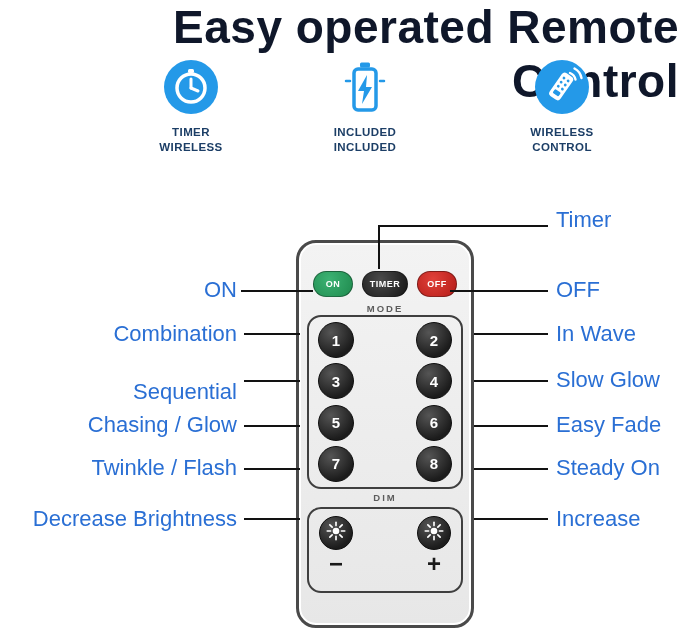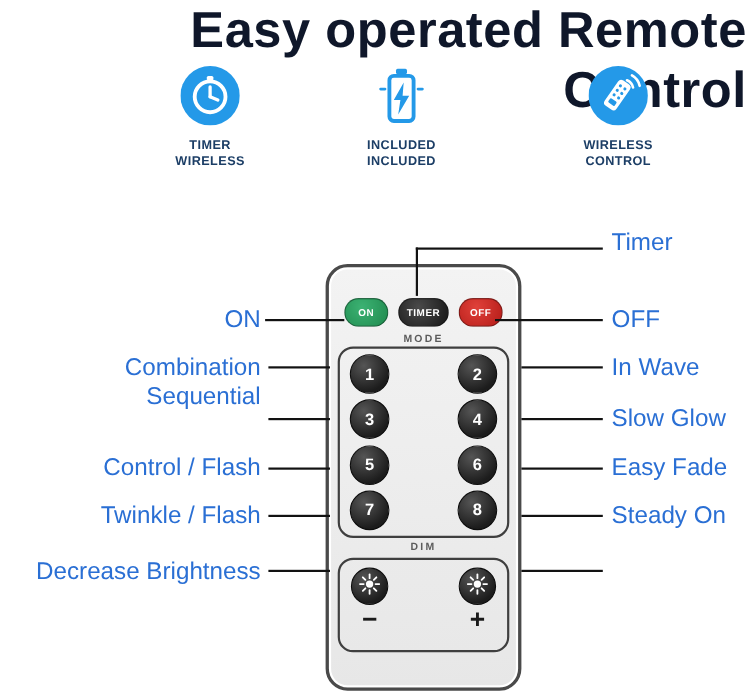--- a/index.html
+++ b/index.html
@@ -294,31 +294,32 @@
       <div class="dim-sign-row">
         <div class="dim-sign">−</div>
         <div class="dim-sign">+</div>
       </div>
     </div>
 
   </div>
 
   <div class="callout callout-left" style="top:278px;">ON</div>
   <div class="callout callout-left" style="top:322px;text-align:center;">Combination</div>
-  <div class="callout callout-left" style="top:348px;">Sequential</div>
-  <div class="callout callout-left" style="top:413px;">Control / Flash</div>
+  <div class="callout callout-left" style="top:380px;">Sequential</div>
+  <div class="callout callout-left" style="top:413px;">Chasing / Glow</div>
   <div class="callout callout-left" style="top:456px;">Twinkle / Flash</div>
   <div class="callout callout-left" style="top:507px;">Decrease Brightness</div>
 
   <div class="callout callout-right" style="top:208px;">Timer</div>
   <div class="callout callout-right" style="top:278px;">OFF</div>
   <div class="callout callout-right" style="top:368px;">Slow Glow</div>
   <div class="callout callout-right" style="top:322px;">In Wave</div>
   <div class="callout callout-right" style="top:413px;">Easy Fade</div>
   <div class="callout callout-right" style="top:456px;">Steady On</div>
+  <div class="callout callout-right" style="top:507px;">Increase</div>
 
   <div class="cline cline-h" style="left:241px; top:290px; width:72px;"></div>
   <div class="cline cline-h" style="left:244px; top:333px; width:56px;"></div>
   <div class="cline cline-h" style="left:244px; top:380px; width:56px;"></div>
   <div class="cline cline-h" style="left:244px; top:425px; width:56px;"></div>
   <div class="cline cline-h" style="left:244px; top:468px; width:56px;"></div>
   <div class="cline cline-h" style="left:244px; top:518px; width:56px;"></div>
 
   <div class="cline cline-h" style="left:378px; top:225px; width:170px;"></div>
   <div class="cline cline-v" style="left:378px; top:225px; height:44px;"></div>

